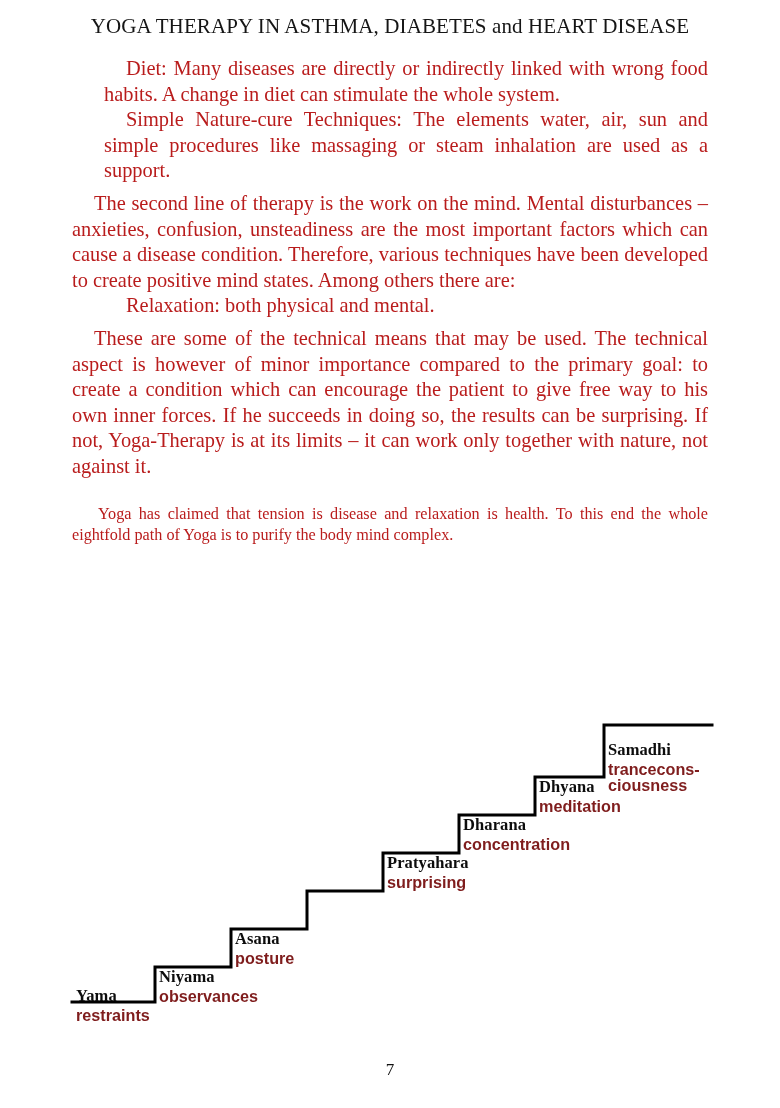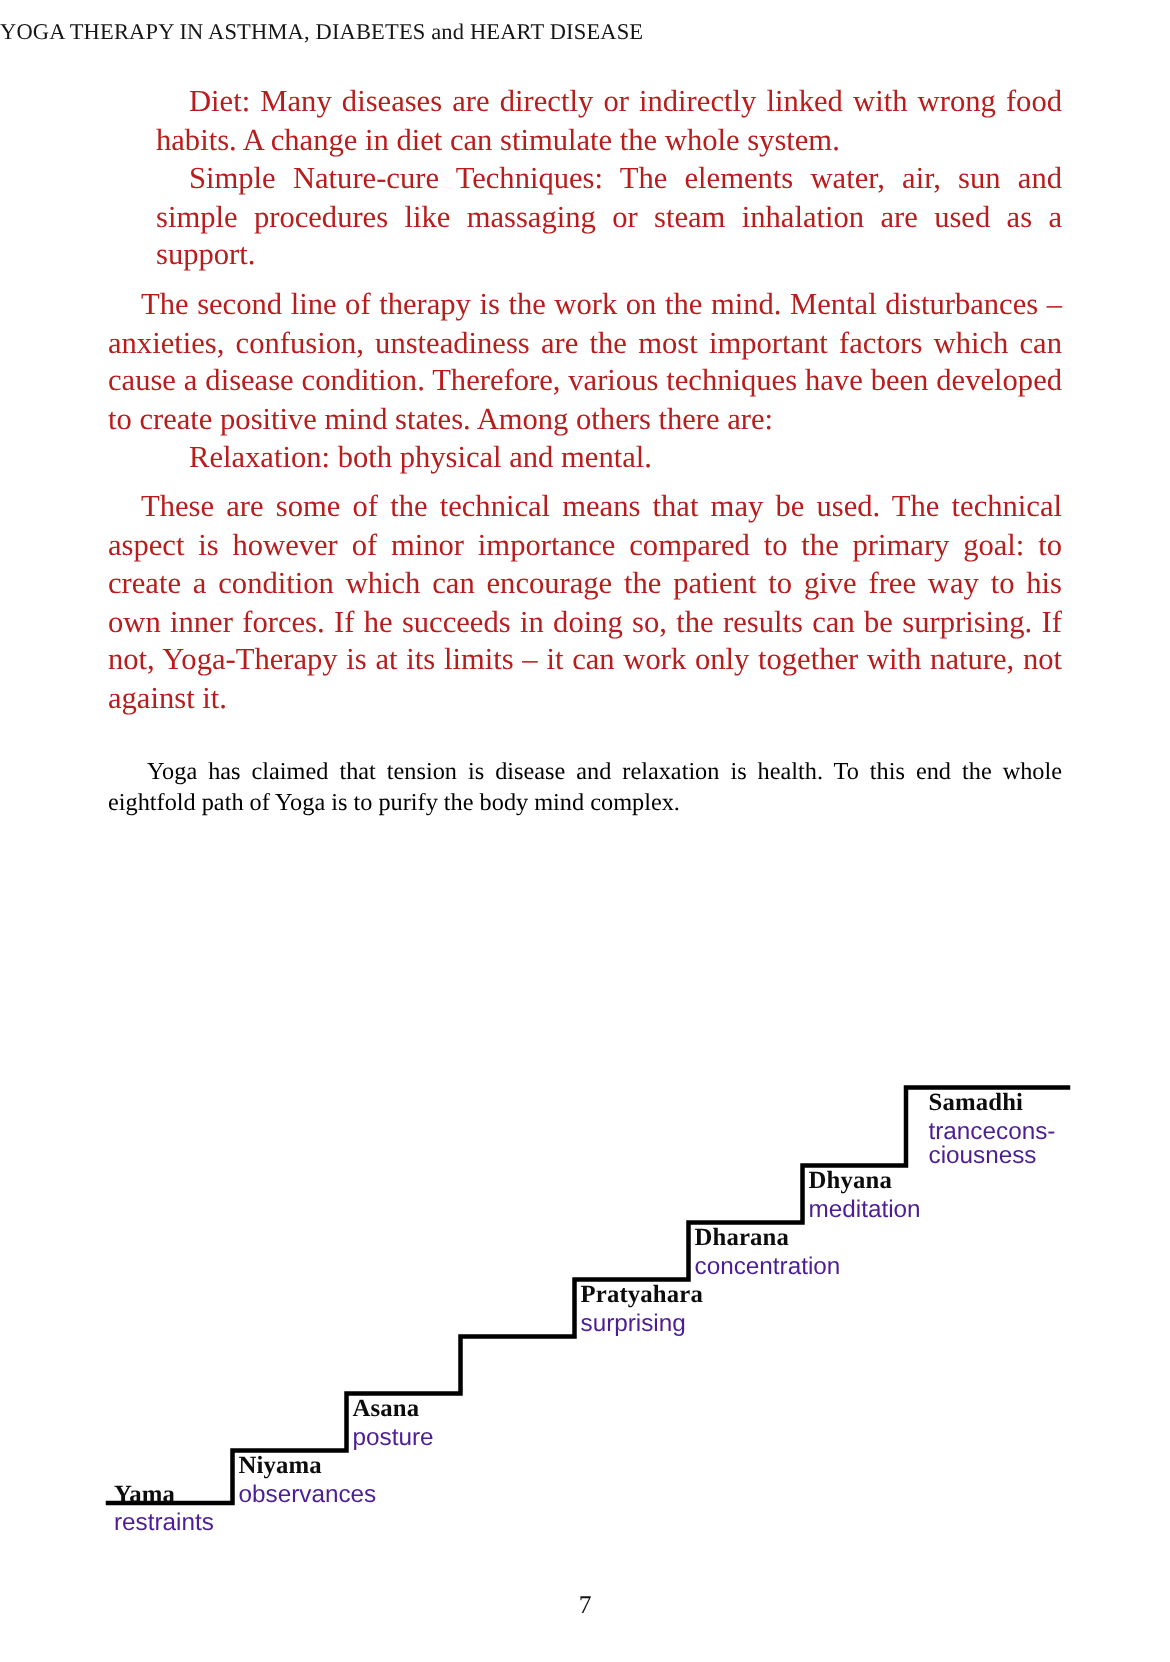--- a/index.html
+++ b/index.html
@@ -16,22 +16,22 @@
     font-family: "Liberation Serif", "DejaVu Serif", serif;
     color: #111111;
   }
 
   
   .running-head {
     position: absolute;
     left: 0;
     top: 14px;
     width: 780px;
-    text-align: left;
-    font-size: 15px;
+    text-align: center;
+    font-size: 21px;
     letter-spacing: 0.1px;
     color: #151515;
     white-space: nowrap;
   }
 
   
   .text-column {
     position: absolute;
     left: 72px;
     top: 56px;
@@ -58,21 +58,21 @@
     text-indent: 22px;
   }
 
   
   p.note {
     margin: 0;
     font-size: 16.2px;
     line-height: 21px;
     text-align: justify;
     text-indent: 26px;
-    color: #000000;
+    color: #b91c1c;
   }
 
   .gap-sm { height: 7px; }
   .gap-lg { height: 24px; }
 
   
   .stair-figure {
     position: absolute;
     left: 0;
     top: 712px;
@@ -92,23 +92,23 @@
   .step-name {
     font-family: "Liberation Serif", "DejaVu Serif", serif;
     font-weight: bold;
     font-size: 16.5px;
     color: #0c0c0c;
     display: block;
     letter-spacing: 0.1px;
   }
   .step-gloss {
     font-family: "Liberation Sans", "DejaVu Sans", sans-serif;
-    font-weight: normal;
+    font-weight: bold;
     font-size: 16.2px;
-    color: #4c1d95;
+    color: #7f1d1d;
     display: block;
     margin-top: 2px;
     line-height: 1.03;
   }
 
   
   .folio {
     position: absolute;
     left: 0;
     top: 1060px;
@@ -179,21 +179,21 @@
     <div class="step-label" style="left:463px; top:105px;">
       <span class="step-name">Dharana</span>
       <span class="step-gloss">concentration</span>
     </div>
 
     <div class="step-label" style="left:539px; top:67px;">
       <span class="step-name">Dhyana</span>
       <span class="step-gloss">meditation</span>
     </div>
 
-    <div class="step-label" style="left:608px; top:15px;margin-left:11px;">
+    <div class="step-label" style="left:608px; top:30px;">
       <span class="step-name">Samadhi</span>
       <span class="step-gloss">trancecons-</span>
       <span class="step-gloss" style="margin-top:0;">ciousness</span>
     </div>
 
   </div>
 
   <div class="folio">7</div>
 
 </div>

